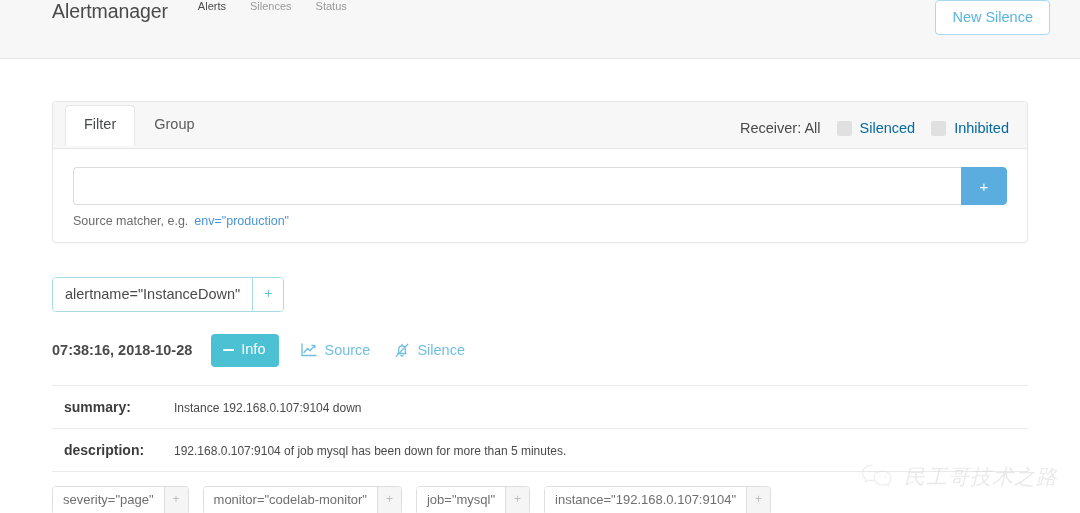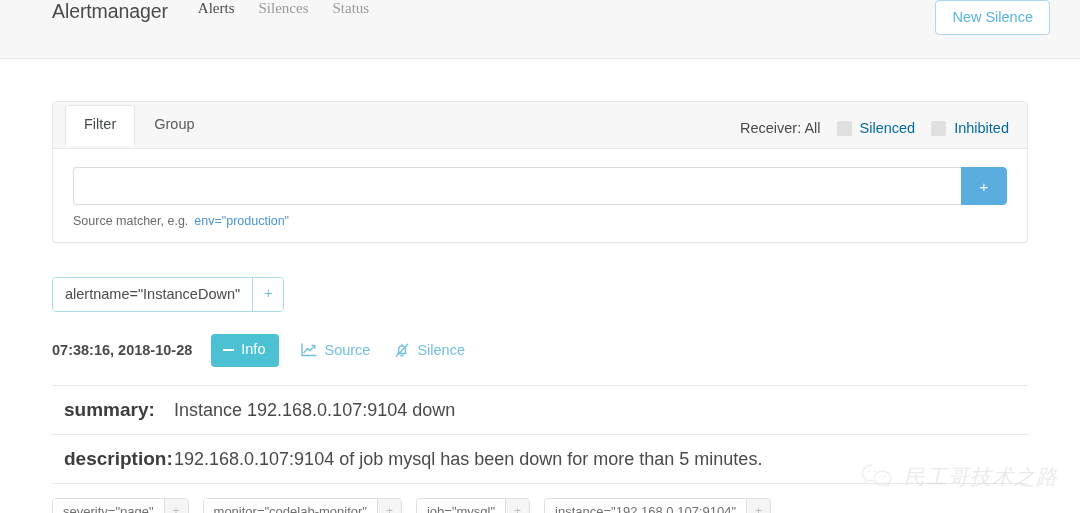--- a/index.html
+++ b/index.html
@@ -32,25 +32,24 @@
     letter-spacing: -0.1px;
     margin-right: 30px;
     white-space: nowrap;
   }
   .nav-links {
     display: flex;
     align-items: center;
     gap: 24px;
   }
   .nav-link {
-    font-size: 15px;
+    font-size: 11px;
     color: #9a9a9a;
     text-decoration: none;
     white-space: nowrap;
-    font-family: Liberation Serif, serif;
   }
   .nav-link.active {
     color: #4a4a4a;
   }
   .nav-spacer { flex: 1; }
   .new-silence-btn {
     border: 1px solid #a9d9ef;
     background: #ffffff;
     color: #5ab4e0;
     font-size: 14.5px;
@@ -291,27 +290,27 @@
     border-top: 1px solid #eaeaea;
   }
   .ann-row {
     display: flex;
     align-items: baseline;
     padding: 13px 0 13px 12px;
     border-bottom: 1px solid #eaeaea;
   }
   .ann-key {
     font-weight: bold;
-    font-size: 19px;
+    font-size: 14px;
     color: #3d3d3d;
     width: 110px;
     flex: none;
   }
   .ann-val {
-    font-size: 18px;
+    font-size: 12px;
     color: #4a4a4a;
   }
 
   .labels-row {
     margin-top: 14px;
     display: flex;
     align-items: center;
     gap: 14px;
     flex-wrap: wrap;
   }

